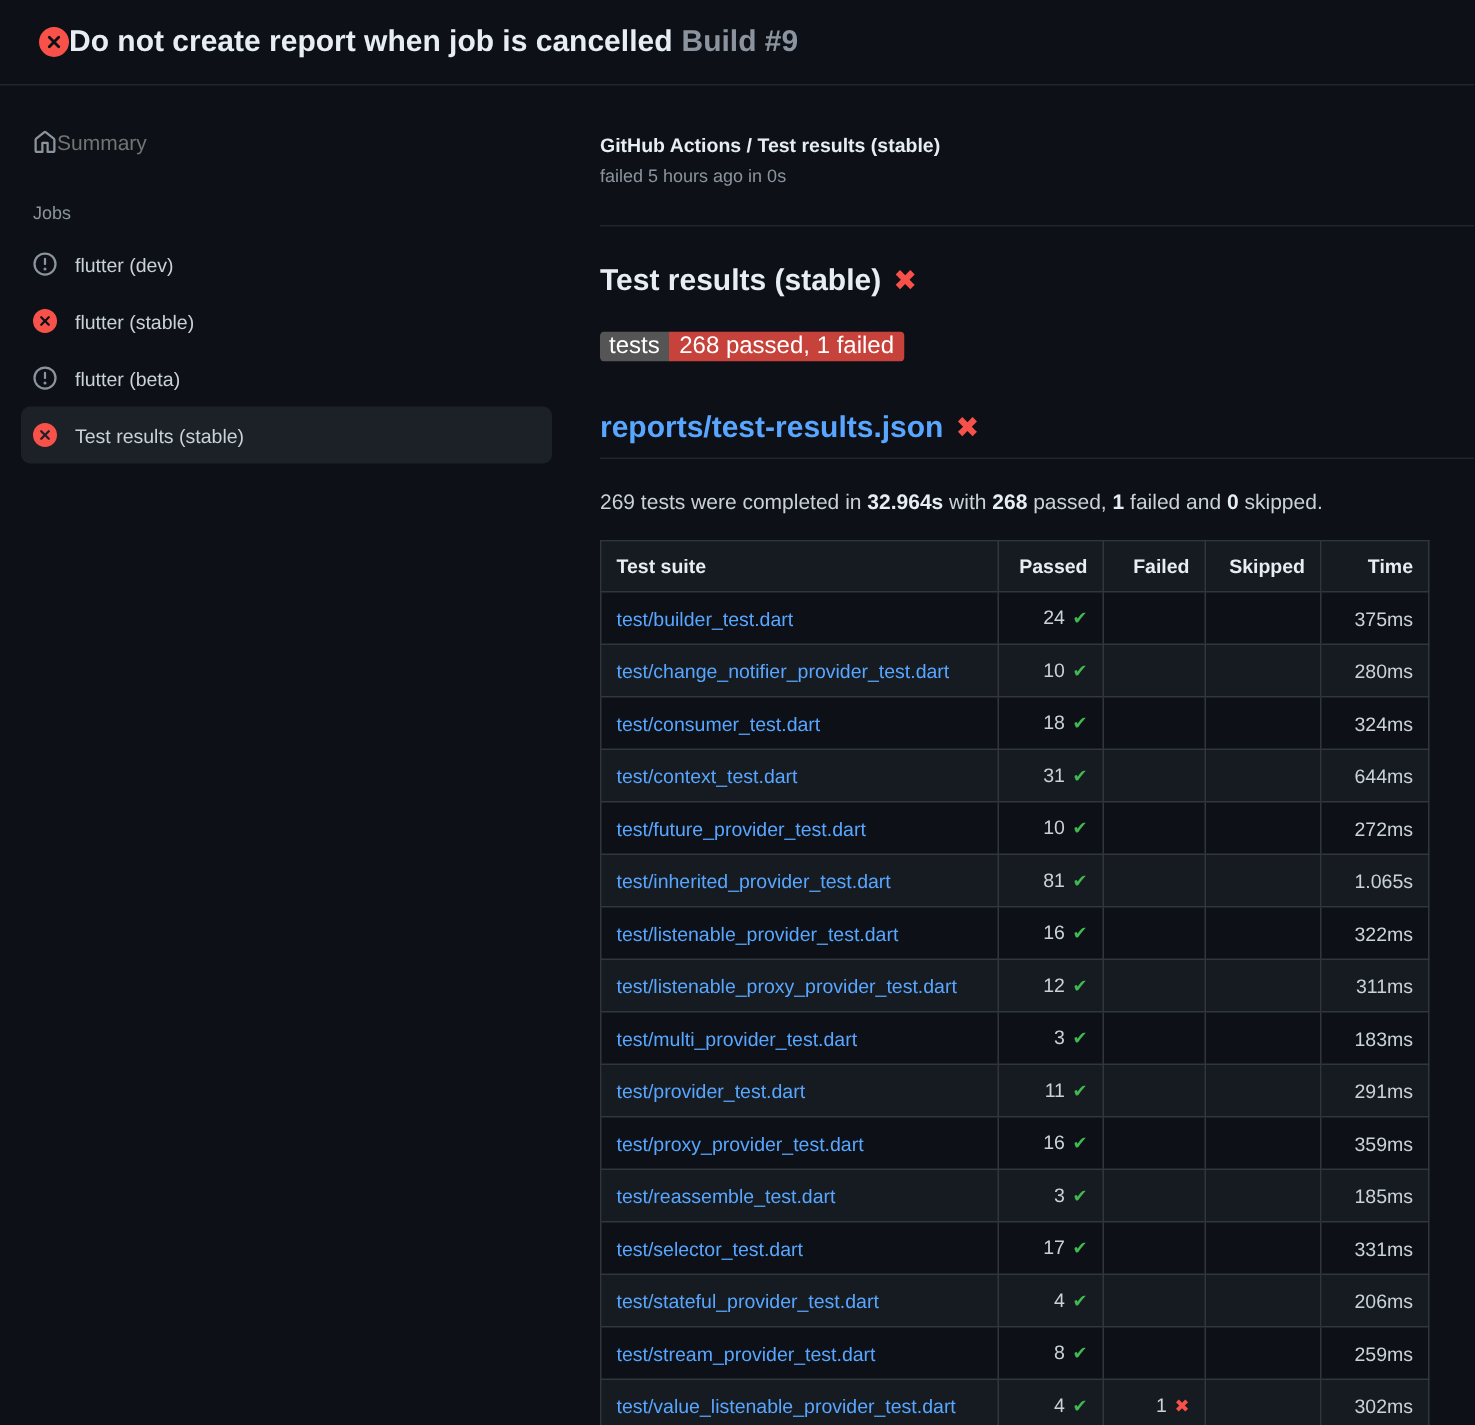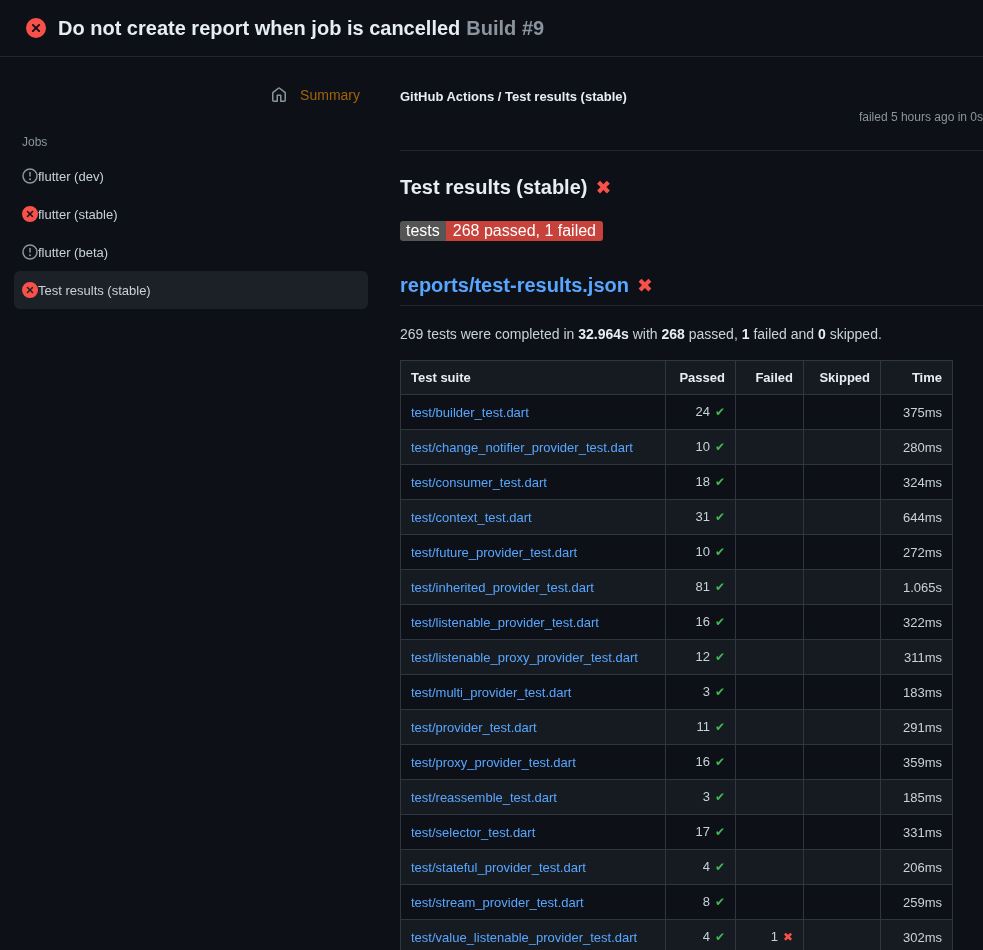--- a/index.html
+++ b/index.html
@@ -10,45 +10,45 @@
   }
   *{box-sizing:border-box;}
   body{
     margin:0; width:983px; height:950px; overflow:hidden;
     background:var(--page-bg); color:#c9d1d9;
     font-family:"Liberation Sans","DejaVu Sans",sans-serif; font-size:14px;
   }
   a{color:var(--link); text-decoration:none;}
   
   .page-header{
-    display:flex; align-items:center; gap:12px;
+    display:flex; align-items:center; 
     padding:16px 16px 16px 26px; border-bottom:1px solid var(--divider);
   }
   .page-header .status-icon svg{width:20px;height:20px;display:block;}
   .page-header h1{margin:0; font-size:20px; font-weight:700; color:var(--text-primary); line-height:24px;}
   .page-header .build{color:var(--text-secondary); font-weight:600; margin-left:6px;}
   
   .content{display:flex; align-items:flex-start;}
   .sidebar{width:384px; flex-shrink:0; padding:24px 16px 0 14px;}
   .side-item{
-    display:flex; align-items:center; gap:13px; padding:6px 8px;
-    border-radius:6px; color:#a16207; font-size:14px; cursor:pointer;justify-content:flex-end;
+    display:flex; align-items:center; gap:0; padding:6px 8px;
+    border-radius:6px; color:#737373; font-size:14px; cursor:pointer;
   }
   .side-item svg{width:16px;height:16px;display:block;flex-shrink:0;}
   .jobs-heading{margin:26px 0 8px 0; padding-left:8px; font-size:12px; color:var(--text-secondary);}
   .job-item{
-    display:flex; align-items:center; padding:11px 8px;
+    display:flex; align-items:center; gap:12px; padding:11px 8px;
     border-radius:6px; font-size:13px; color:#c9d1d9; cursor:pointer;
   }
   .job-item.selected{background:var(--selected-bg);}
   .job-item svg{width:16px;height:16px;display:block;flex-shrink:0;}
   
   .main{flex:1; padding:32px 0 0 16px; min-width:0;}
   .breadcrumb{font-size:13px; font-weight:700; color:var(--text-primary); line-height:16px;}
-  .run-status{margin-top:5px; font-size:12px; color:var(--text-secondary); line-height:14px;text-align:right;}
+  .run-status{margin-top:5px; font-size:12px; color:var(--text-secondary); line-height:14px;}
   .divider{border:none; border-top:1px solid var(--divider); margin:26px 0 0 0; width:100%;}
   .divider.tight{margin-top:8px;}
   .section-title{display:flex; align-items:center; margin:24px 0 0 0; font-size:20px; font-weight:700; color:var(--text-primary); line-height:24px;}
   .x-glyph{color:var(--danger); font-size:19px; margin-left:8px; font-weight:700; line-height:1;}
   .badge{display:inline-flex; margin-top:22px; font-size:16px; line-height:14px; border-radius:3px; overflow:hidden; color:#ffffff;}
   .badge .badge-label{background:var(--badge-label-bg); padding:3px 6px;}
   .badge .badge-value{background:var(--badge-value-bg); padding:3px 7px;}
   .report-title{display:flex; align-items:center; margin:32px 0 0 0; font-size:20px; font-weight:700; line-height:24px;}
   .summary-line{margin:20px 16px 0 0; font-size:14px; color:#c9d1d9; line-height:17px;}
   .summary-line strong{color:var(--text-primary); font-weight:700;}

